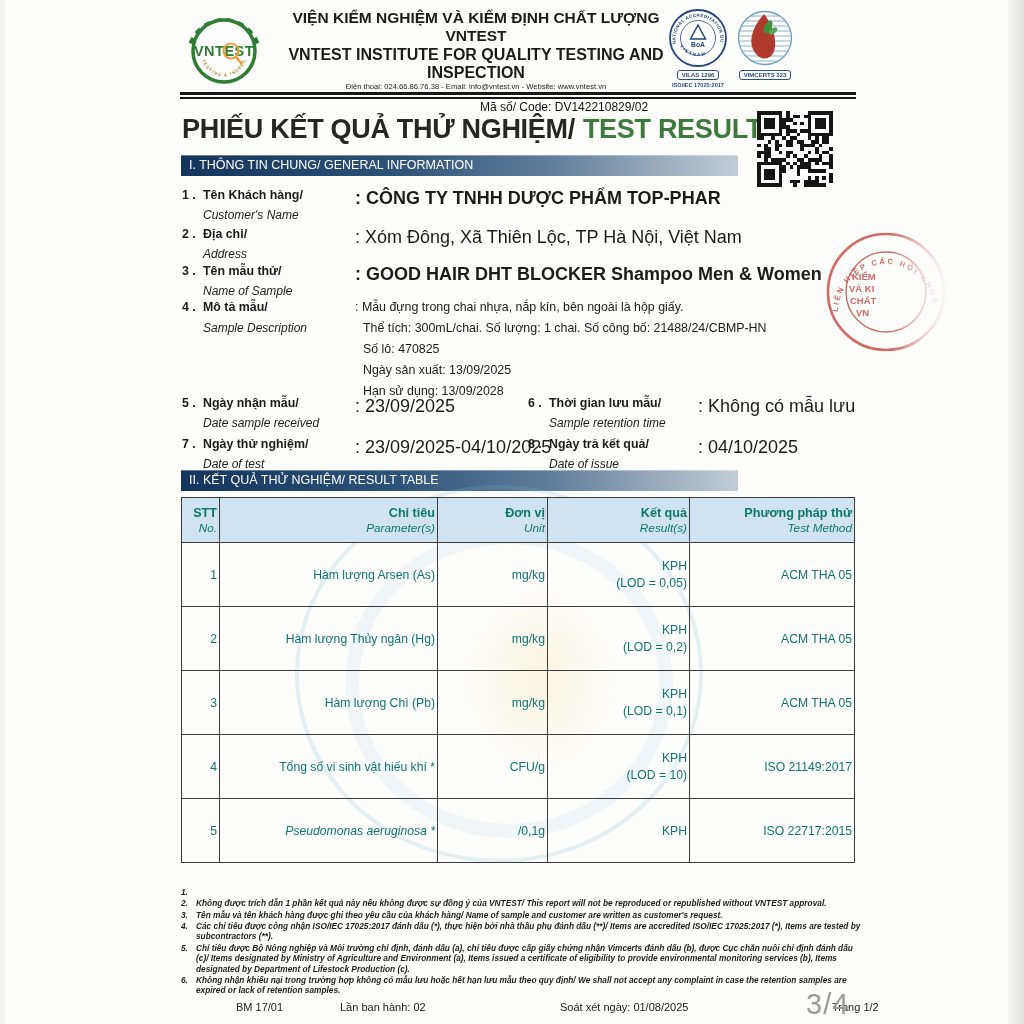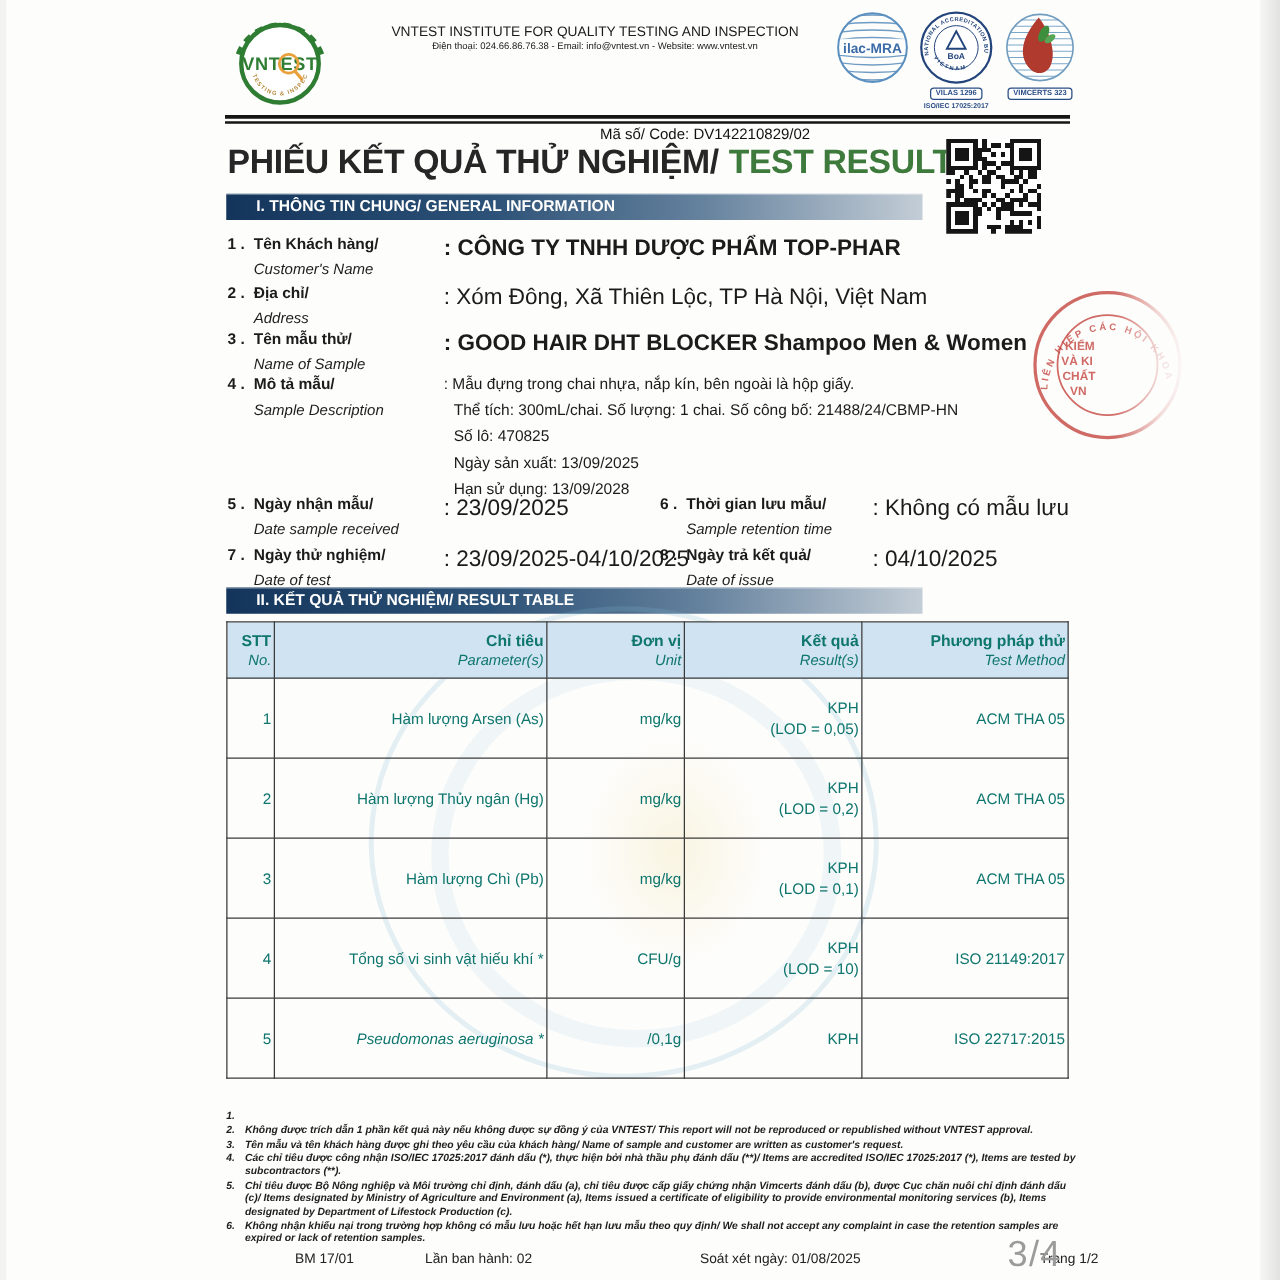--- a/index.html
+++ b/index.html
@@ -10,38 +10,38 @@
   }
   .abs{position:absolute;}
   
   .edge-right{top:0;right:0;width:16px;height:1024px;background:linear-gradient(90deg,#f6f6f5,#e2e2e0);}
   .edge-left{top:0;left:0;width:5px;height:1024px;background:#f3f3f1;}
 
   
   .hdr-center{left:276px;top:8px;width:400px;text-align:center;}
   .hdr-union{font-size:11px;font-weight:bold;letter-spacing:.1px;}
   .hdr-vi{font-size:15.5px;font-weight:bold;margin-top:1px;}
-  .hdr-en{font-size:11px;font-weight:400;margin-top:12px;}
+  .hdr-en{font-size:16px;font-weight:700;margin-top:1px;}
   .hdr-addr{font-size:7.6px;color:#222;margin-top:4px;line-height:1.35;}
   .hdr-contact{font-size:7.6px;color:#222;line-height:1.35;}
   .vn-logo{left:182px;top:10px;width:82px;height:82px;}
   .marks{left:668px;top:8px;display:flex;gap:7px;}
   .mark-col{display:flex;flex-direction:column;align-items:center;gap:2px;}
   .badge{border:1px solid #2a4d85;border-radius:3px;color:#2a4d85;font-size:6px;font-weight:bold;padding:1px 4px;background:#fff;}
   .iso-txt{color:#2a4d85;font-size:5.6px;font-weight:bold;}
 
   .rule{left:180px;top:92px;width:676px;height:2px;border-top:3px solid #161616;border-bottom:2px solid #161616;}
 
   .code-line{left:480px;top:100px;width:392px;text-align:left;font-size:12px;color:#111;}
   .title{left:182px;top:114px;font-size:27px;font-weight:bold;letter-spacing:-.3px;white-space:nowrap;}
   .title .t-en{margin-left:8px;}
   .qr{left:757px;top:111px;width:76px;height:76px;background:#fff;}
 
-  .sec-bar{left:181px;width:557px;height:21px;box-sizing:border-box;padding-left:24px;
-    color:#fff;font-weight:bold;font-size:12.5px;line-height:21px;white-space:nowrap;
+  .sec-bar{left:181px;width:557px;height:21px;box-sizing:border-box;padding-left:8px;
+    color:#fff;font-weight:normal;font-size:12.5px;line-height:21px;white-space:nowrap;
     background:linear-gradient(90deg,#14355b 0%,#2d5277 38%,#64819d 68%,#c3cdd6 100%);
     box-shadow:inset 0 1px 0 rgba(255,255,255,.35);}
   .bar1{top:155px;} .bar2{top:470px;}
 
   
   .inum{font-weight:bold;font-size:12.4px;}
   .ilabel{font-weight:bold;font-size:12.4px;white-space:nowrap;}
   .isub{font-style:italic;font-size:12px;color:#1d1d1d;white-space:nowrap;}
   .ival{font-size:18px;white-space:nowrap;}
   .ival.vb{font-weight:bold;}
@@ -99,47 +99,26 @@
     <defs>
         <path id="vnBot" d="M 20 50 A 23 23 0 0 0 64 50"></path>
       </defs>
     <text font-size="4.6" font-weight="bold" fill="#b58a3c" letter-spacing="1">
       <textPath href="#vnBot">TESTING &amp; INSPECTION</textPath>
     </text>
   </svg>
 </div>
 
 <div class="abs hdr-center">
+  <div class="hdr-vi">VIỆN KIỂM NGHIỆM VÀ KIỂM ĐỊNH CHẤT LƯỢNG VNTEST</div>
   <div class="hdr-en">VNTEST INSTITUTE FOR QUALITY TESTING AND INSPECTION</div>
   <div class="hdr-contact">Điện thoại: 024.66.86.76.38 - Email: info@vntest.vn - Website: www.vntest.vn</div>
 </div>
 
 <div class="abs marks">
-  <div class="mark-col">
-    <svg width="60" height="60" viewBox="0 0 60 60">
-      <defs>
-          <clipPath id="ilacClip">
-            <circle cx="30" cy="30" r="27.5"></circle>
-          </clipPath>
-        </defs>
-      <g clip-path="url(#ilacClip)" stroke="#6f9cc4" stroke-width="1" fill="none">
-        <path d="M2 6 Q30 2 58 6"></path>
-          <path d="M2 12 Q30 8 58 12"></path>
-          <path d="M2 18 Q30 14 58 18"></path>
-        <path d="M2 24 Q30 20 58 24"></path>
-          <path d="M2 36 Q30 40 58 36"></path>
-          <path d="M2 42 Q30 46 58 42"></path>
-        <path d="M2 48 Q30 52 58 48"></path>
-          <path d="M2 54 Q30 58 58 54"></path>
-      </g>
-      <rect x="2" y="23" width="56" height="13" fill="rgba(255,255,255,.88)"></rect>
-      <circle cx="30" cy="30" r="27.5" fill="none" stroke="#5b8fc0" stroke-width="1.6"></circle>
-      <text x="30" y="34" text-anchor="middle" font-size="11" font-weight="bold" fill="#3c6ca8">ilac-MRA</text>
-    </svg>
-  </div>
   <div class="mark-col">
     <svg width="60" height="60" viewBox="0 0 60 60">
       <circle cx="30" cy="30" r="28" fill="#fff" stroke="#23457c" stroke-width="1.8"></circle>
       <circle cx="30" cy="30" r="17.5" fill="none" stroke="#23457c" stroke-width="0.8"></circle>
       <defs>
         <path id="boaTop" d="M 8 36 A 22.5 22.5 0 1 1 52 36"></path>
         <path id="boaBot" d="M 12 38 A 21 21 0 0 0 48 38"></path>
       </defs>
       <text font-size="4.5" font-weight="bold" fill="#23457c" letter-spacing=".4">
         <textPath href="#boaTop">NATIONAL ACCREDITATION BUREAU</textPath>

